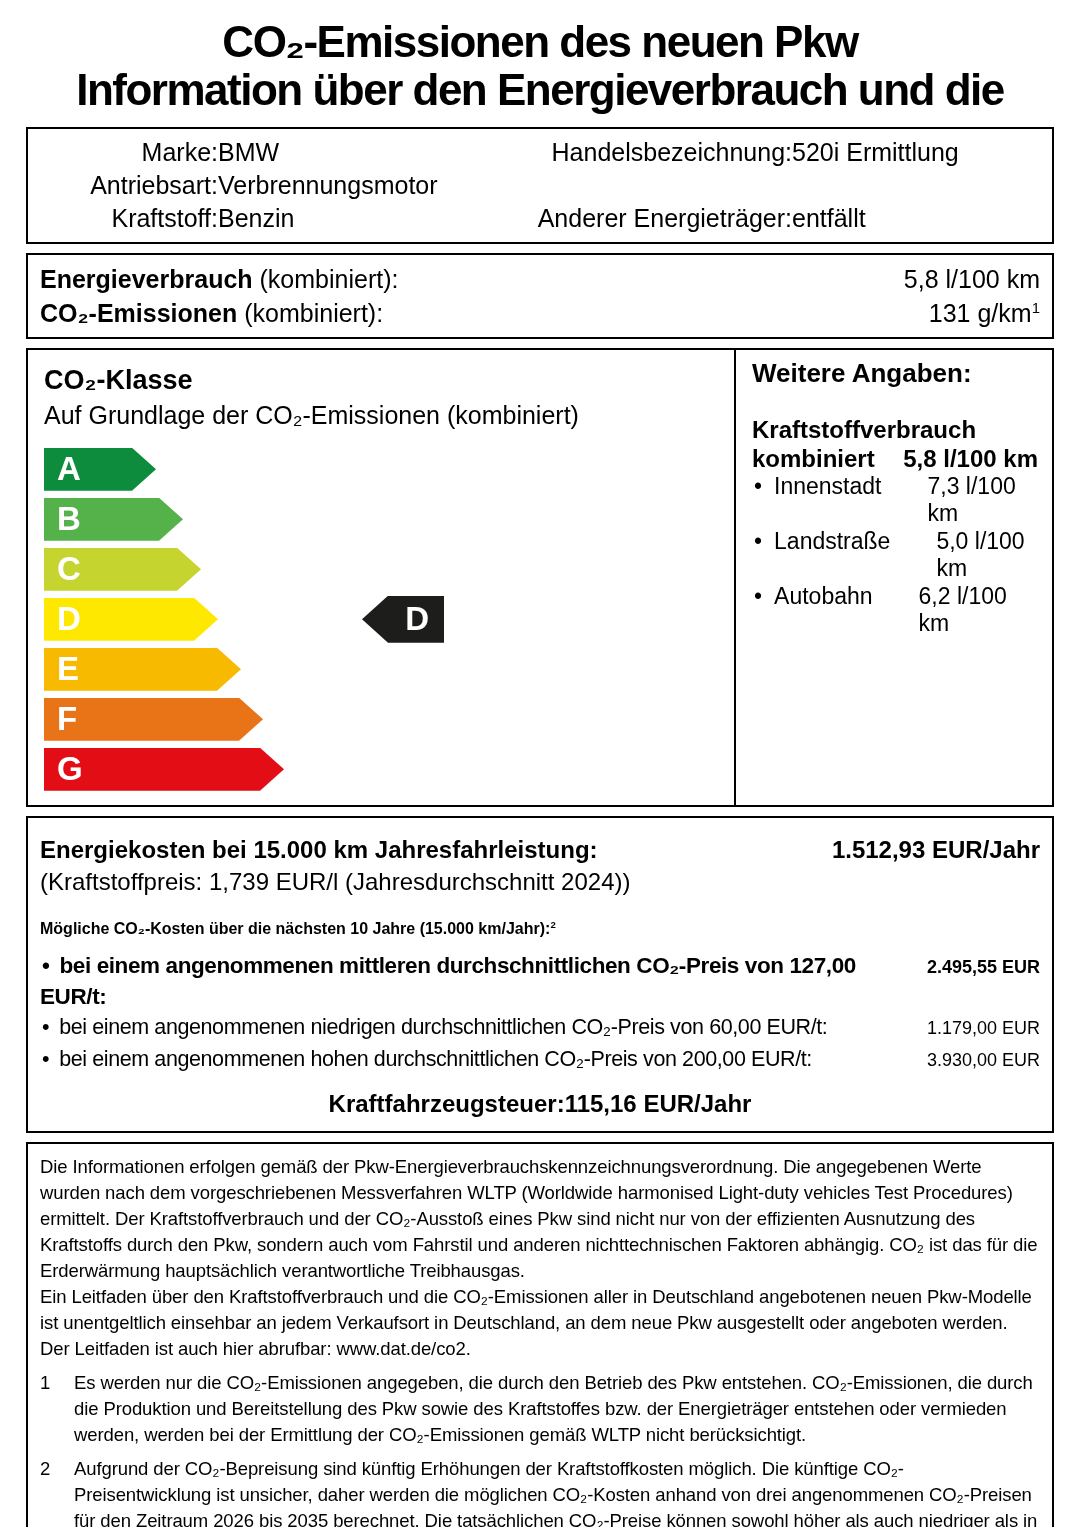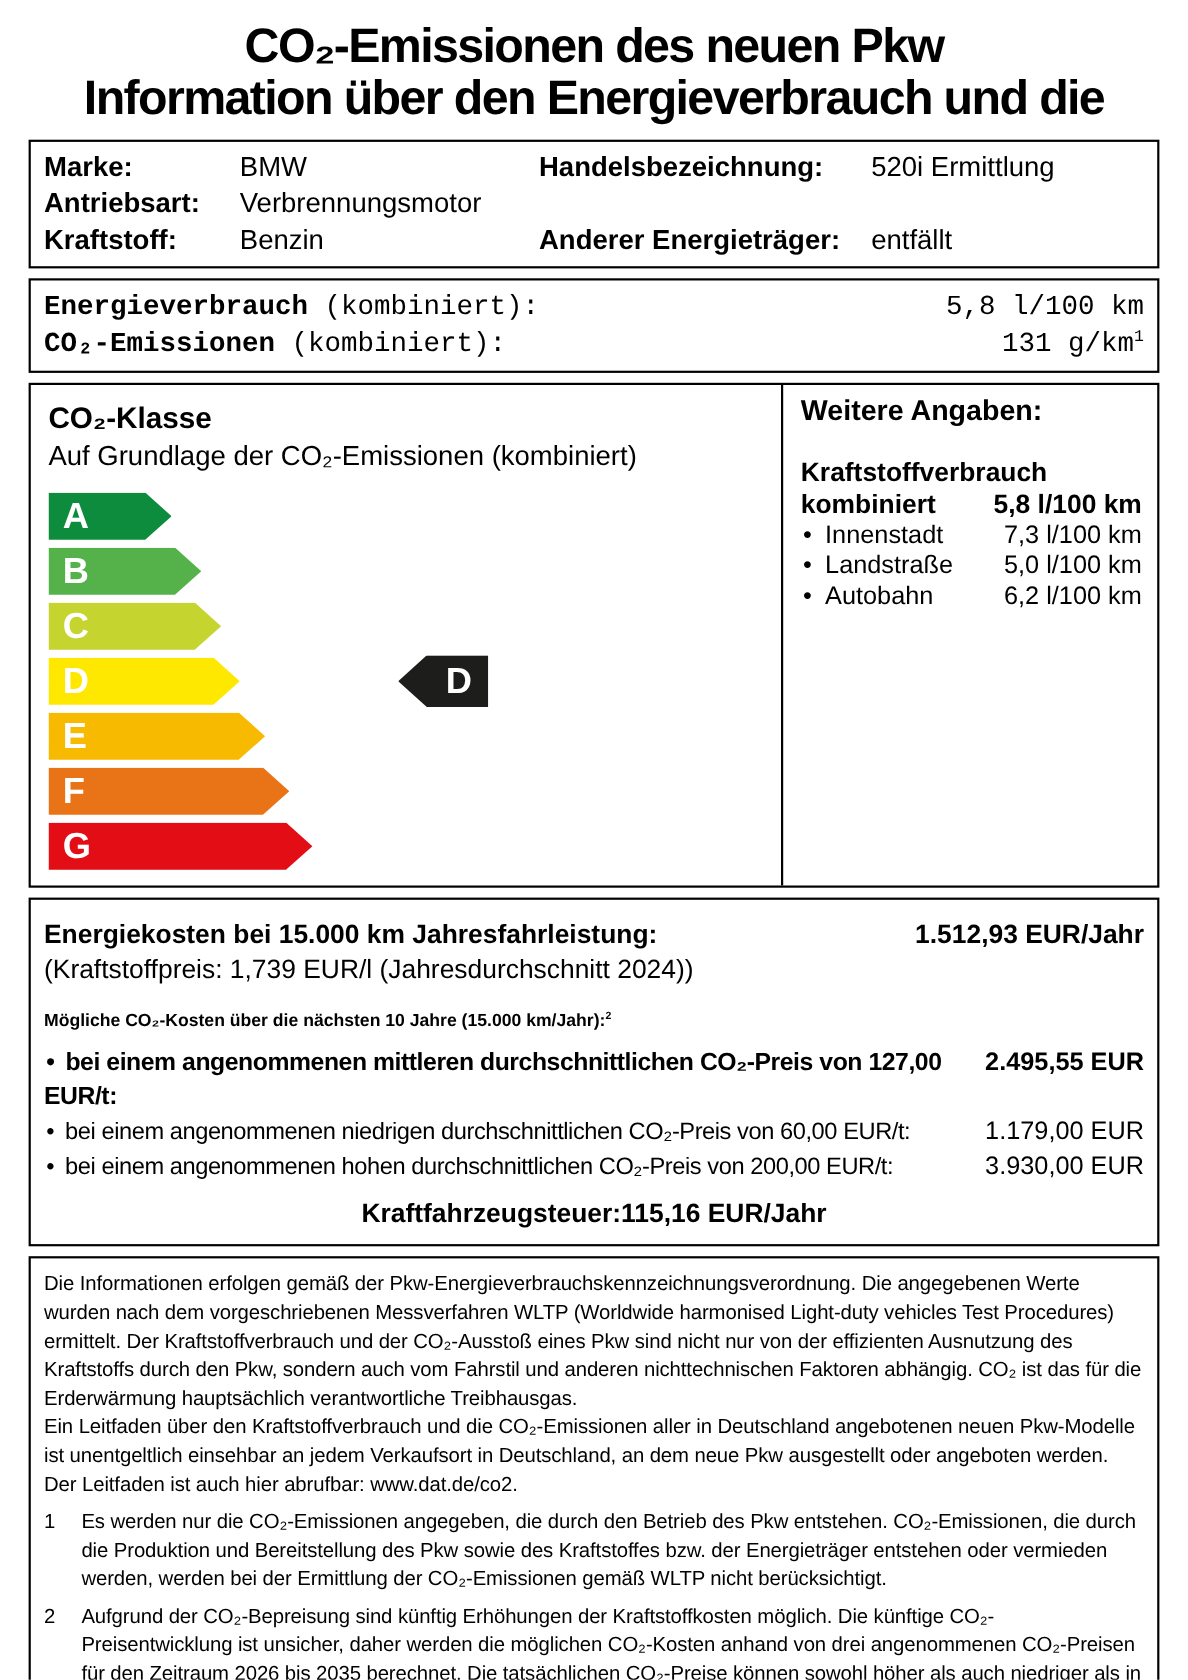--- a/index.html
+++ b/index.html
@@ -3,32 +3,32 @@
 <meta charset="utf-8">
 <style>
   html,body{margin:0;padding:0;background:#fff;color:#000;}
   body{width:1080px;height:1527px;font-family:"Liberation Sans","DejaVu Sans",sans-serif;-webkit-font-smoothing:antialiased;}
   .page{padding:10px 26px 0 26px;box-sizing:border-box;}
   .title{text-align:center;font-weight:bold;font-size:44px;line-height:1.1;letter-spacing:-1.5px;margin:8px 0 12px 0;}
   .box{border:2.5px solid #000;margin-bottom:9px;box-sizing:border-box;}
 
   
   .vinfo{display:grid;grid-template-columns:178px 272px 302px 1fr;padding:7px 12px;font-size:25px;line-height:33px;}
-  .vinfo .lab{font-weight:bold;}
+  .vinfo .lab{font-weight:normal;text-align:right;}
 
   
   .consump{padding:7px 12px;font-size:25px;line-height:34px;}
-  .consump .row{display:flex;justify-content:space-between;align-items:baseline;font-family:Liberation Mono, monospace;}
+  .consump .row{display:flex;justify-content:space-between;align-items:baseline;}
   .consump .lab b{font-weight:bold;}
   sup{font-size:60%;line-height:0;}
 
   
   .co2box{display:flex;padding:0;}
   .co2-left{flex:1;padding:14px 16px 14px 16px;position:relative;}
-  .co2-right{width:342px;border-left:2.5px solid #000;padding:8px 14px 8px 16px;box-sizing:border-box;}
+  .co2-right{width:318px;border-left:2.5px solid #000;padding:8px 14px 8px 16px;box-sizing:border-box;}
   .co2-title{font-size:27px;font-weight:bold;line-height:32px;}
   .co2-sub{font-size:25px;line-height:30px;margin-top:4px;}
   .co2-rows{margin-top:18px;position:relative;width:100%;height:343px;}
   .bar-row{height:43px;margin-bottom:7px;}
   .bar{height:43px;display:flex;align-items:center;padding-left:13px;box-sizing:border-box;color:#fff;
        font-size:33px;font-weight:bold;
        clip-path:polygon(0 0, calc(100% - 24px) 0, 100% 50%, calc(100% - 24px) 100%, 0 100%);}
   .marker{position:absolute;width:82px;height:47px;top:148px;left:318px;display:flex;align-items:center;
           justify-content:flex-end;padding-right:15px;box-sizing:border-box;color:#fff;font-size:33px;font-weight:bold;
           clip-path:polygon(26px 0, 100% 0, 100% 100%, 26px 100%, 0 50%);}
@@ -40,21 +40,21 @@
 
   
   .ecosts{padding:17px 12px 12px 12px;}
   .ek-row1{display:flex;justify-content:space-between;font-size:24px;font-weight:bold;line-height:30px;}
   .ek-row2{font-size:24px;line-height:30px;margin-top:2px;}
   .ek-heading{font-size:16px;font-weight:bold;line-height:30px;margin-top:17px;}
   .ek-items{margin-top:6px;}
   .ek-item{display:flex;justify-content:space-between;align-items:baseline;font-size:21.5px;letter-spacing:-0.4px;line-height:31px;}
   .ek-item .l::before{content:"\2022";margin-right:10px;margin-left:2px;}
   .ek-item.bold{font-weight:bold;font-size:22.5px;}
-  .ek-item .v{letter-spacing:0;font-size:23px;white-space:nowrap;margin-left:12px;}
+  .ek-item .v{letter-spacing:0;font-size:18px;white-space:nowrap;margin-left:12px;}
   .ek-tax{display:flex;justify-content:center;font-size:24px;font-weight:bold;line-height:30px;margin-top:13px;}
 
   
   .legal{padding:10px 12px 12px 12px;font-size:18.5px;line-height:26px;letter-spacing:-0.1px;}
   .legal p{margin:0;}
   .fnote{display:grid;grid-template-columns:34px 1fr;margin-top:8px;}
 </style>
 </head>
 <body>
 

